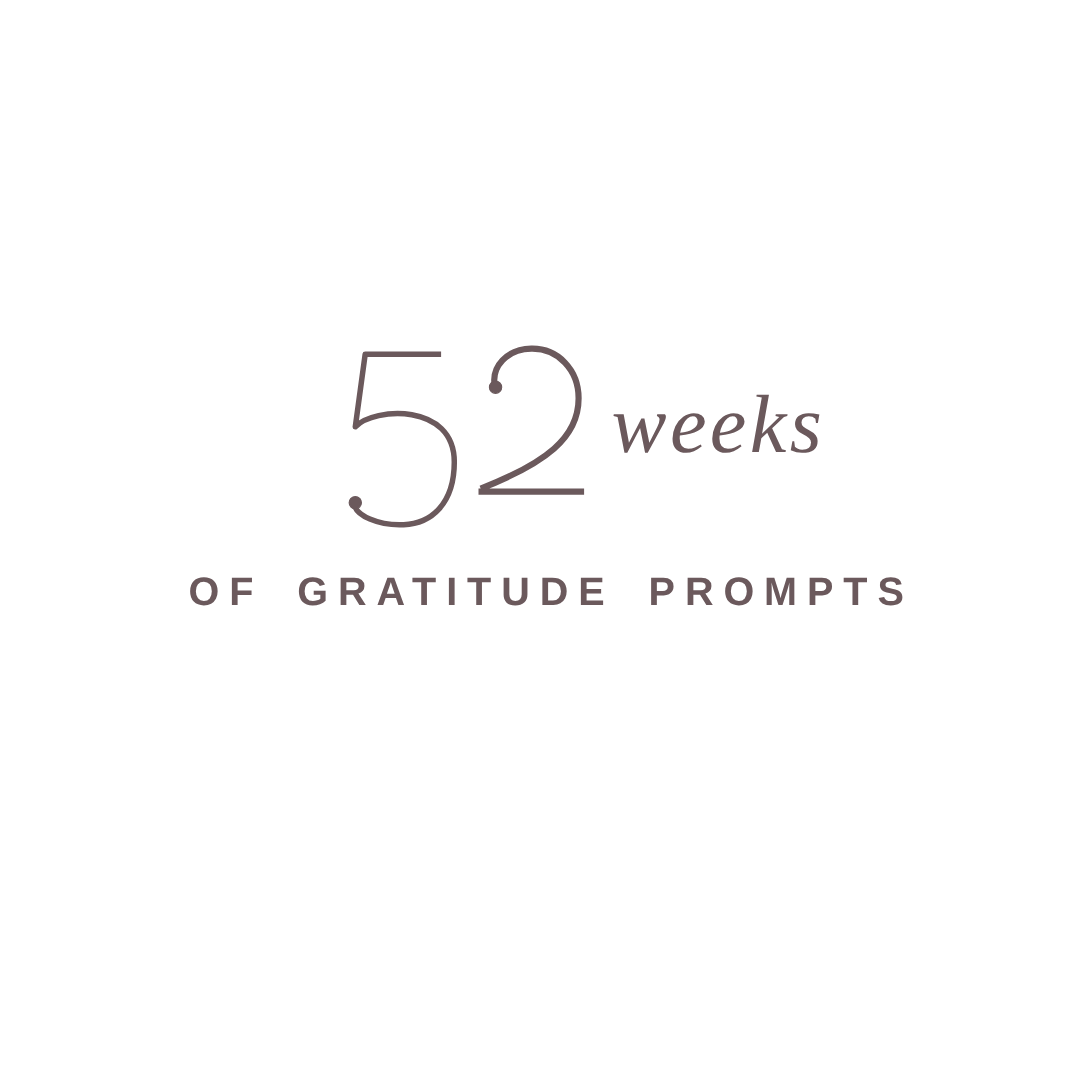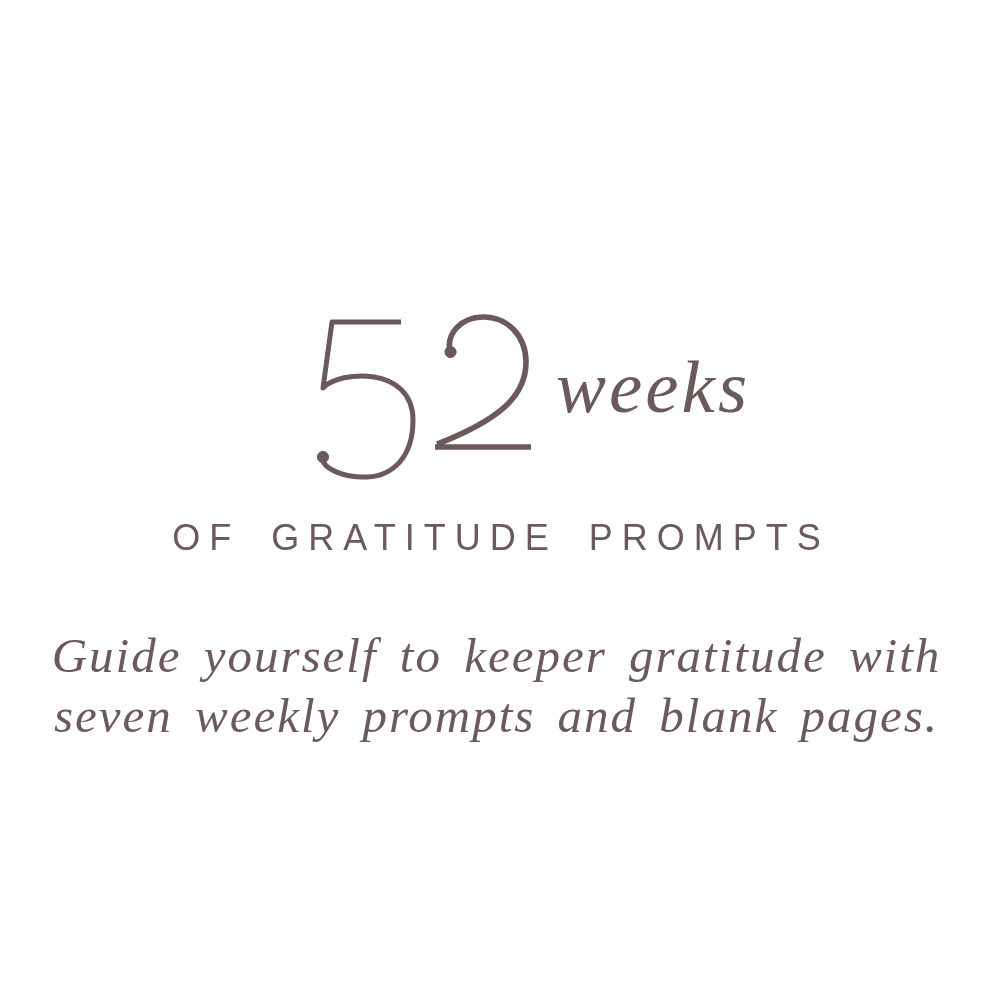--- a/index.html
+++ b/index.html
@@ -39,21 +39,21 @@
     line-height:1;
     letter-spacing:3px;
     color:var(--ink);
   }
   
   .subtitle{
     position:absolute;
     left:0;right:0;top:520px;
     text-align:center;
     font-family:"Liberation Sans", sans-serif;
-    font-weight:normal;
+    font-weight:bold;
     font-size:36px;
     line-height:1;
     letter-spacing:9px;
     word-spacing:12px;
     padding-left:9px; 
     color:var(--ink);
   }
   
   .description{
     position:absolute;
@@ -94,18 +94,14 @@
         <circle cx="23" cy="147" r="5.6"></circle>
         <circle cx="150.5" cy="42" r="5.6"></circle>
       </g>
     </svg>
   </div>
 
   <div class="weeks-label">weeks</div>
 
   <div class="subtitle">OF GRATITUDE PROMPTS</div>
 
-  <div class="description">
-    <span class="line">Guide yourself to keeper gratitude with</span>
-    <span class="line">seven weekly prompts and blank pages.</span>
-  </div>
 
 </div>
 
 </body></html>

